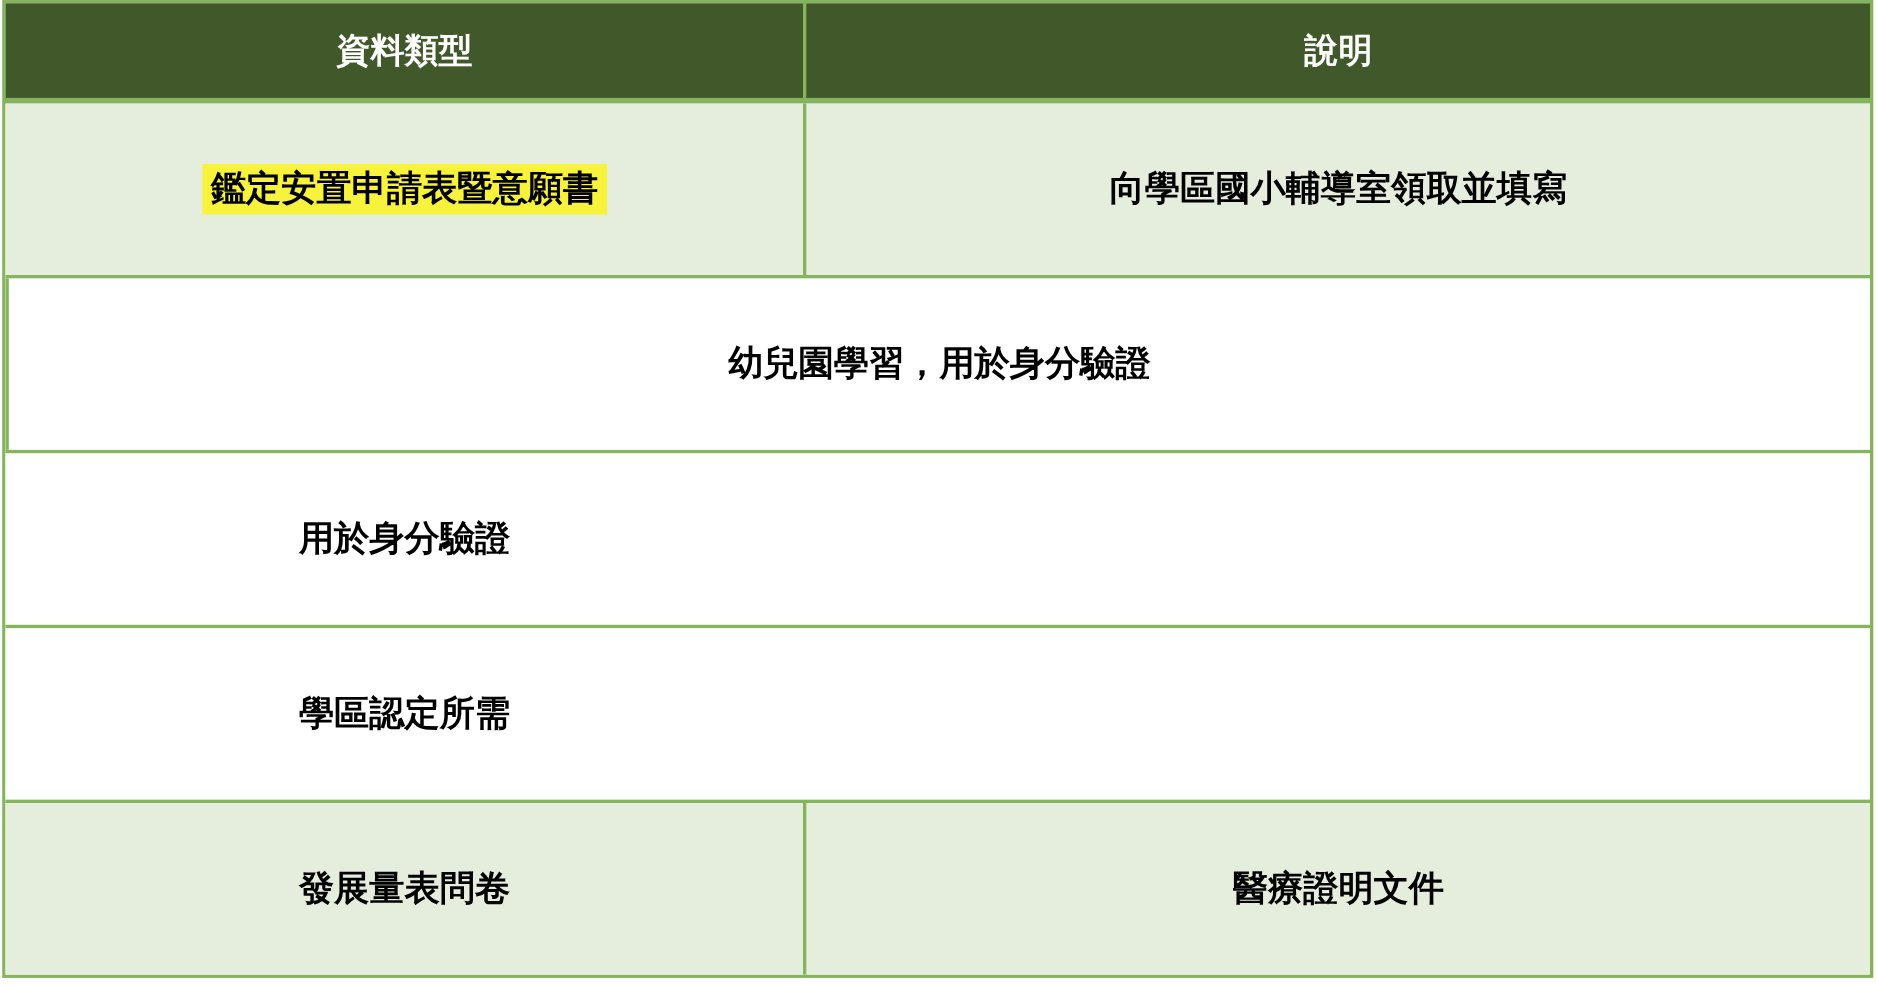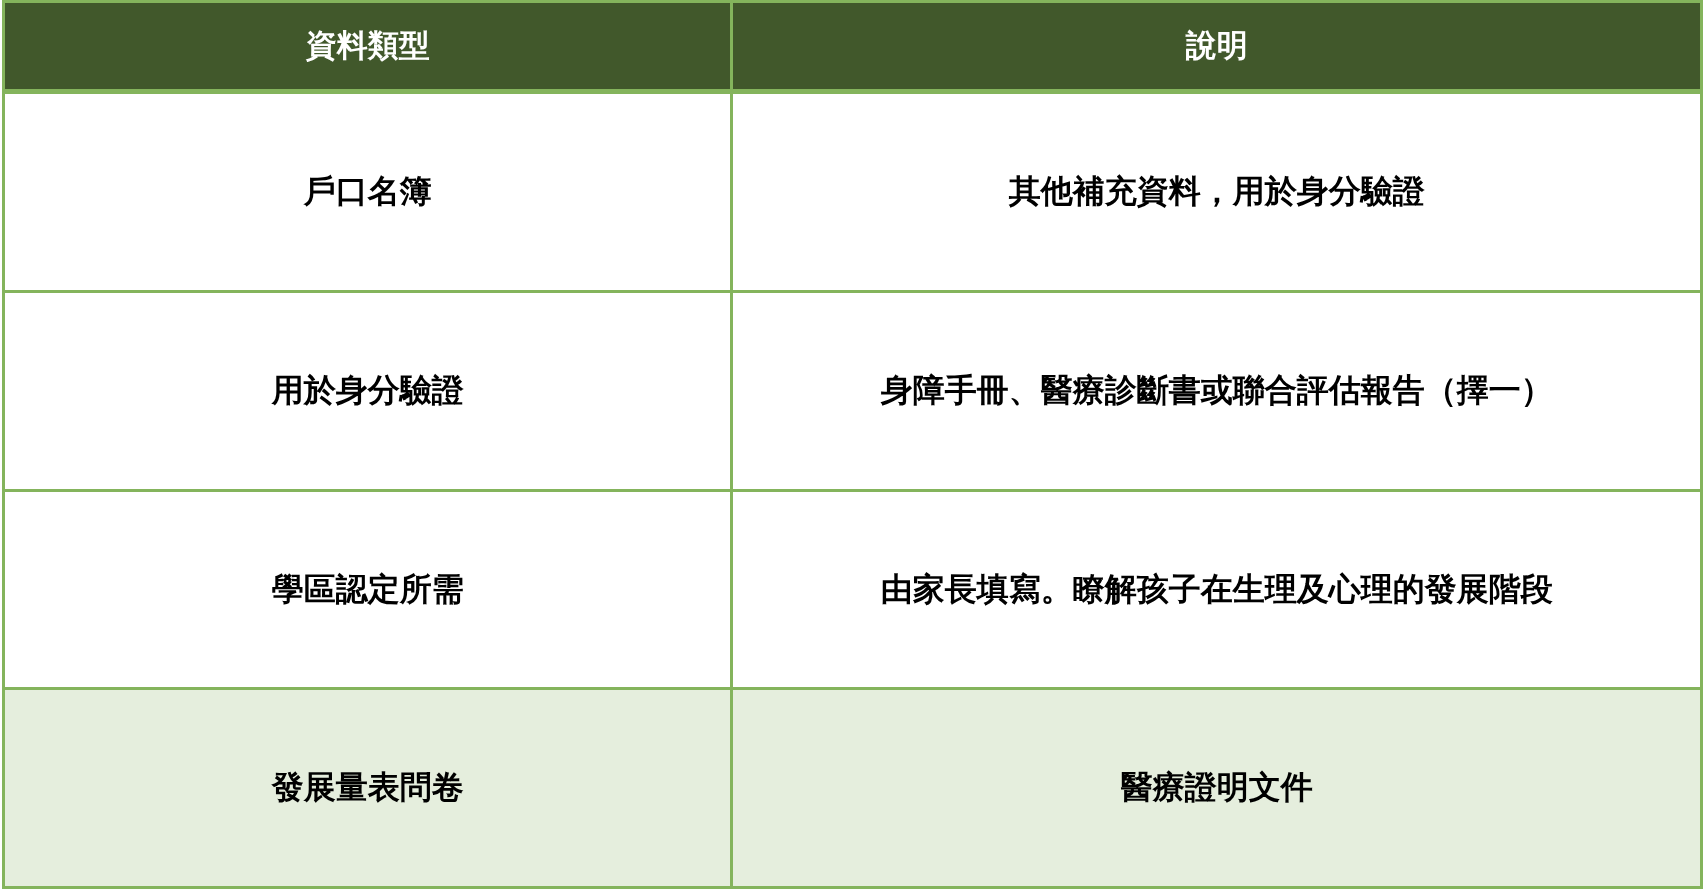--- a/index.html
+++ b/index.html
@@ -54,36 +54,39 @@
 </head>
 <body>
 
 <div class="table-wrap">
 
   <div class="row header-row">
     <div class="cell col1">資料類型</div>
     <div class="cell col2">說明</div>
   </div>
 
+  <div class="row body-row alt">
+    <div class="cell col1">
+      <span class="hl">鑑定安置申請表暨意願書</span>
+    </div>
+    <div class="cell col2">向學區國小輔導室領取並填寫</div>
+  </div>
 
   <div class="row body-row plain">
-    <div class="cell col1">戶口名簿</div>
-    <div class="cell col2">其他補充資料，用於身分驗證</div>
+    <div class="cell col2">幼兒園學習，用於身分驗證</div>
   </div>
 
 
   <div class="row body-row plain">
     <div class="cell col1">用於身分驗證</div>
-    <div class="cell col2">身障手冊、醫療診斷書或聯合評估報告（擇一）</div>
   </div>
 
 
   <div class="row body-row plain">
     <div class="cell col1">學區認定所需</div>
-    <div class="cell col2">由家長填寫。瞭解孩子在生理及心理的發展階段</div>
   </div>
 
   <div class="row body-row alt">
     <div class="cell col1">發展量表問卷</div>
     <div class="cell col2">醫療證明文件</div>
   </div>
 
 </div>
 
 </body></html>

